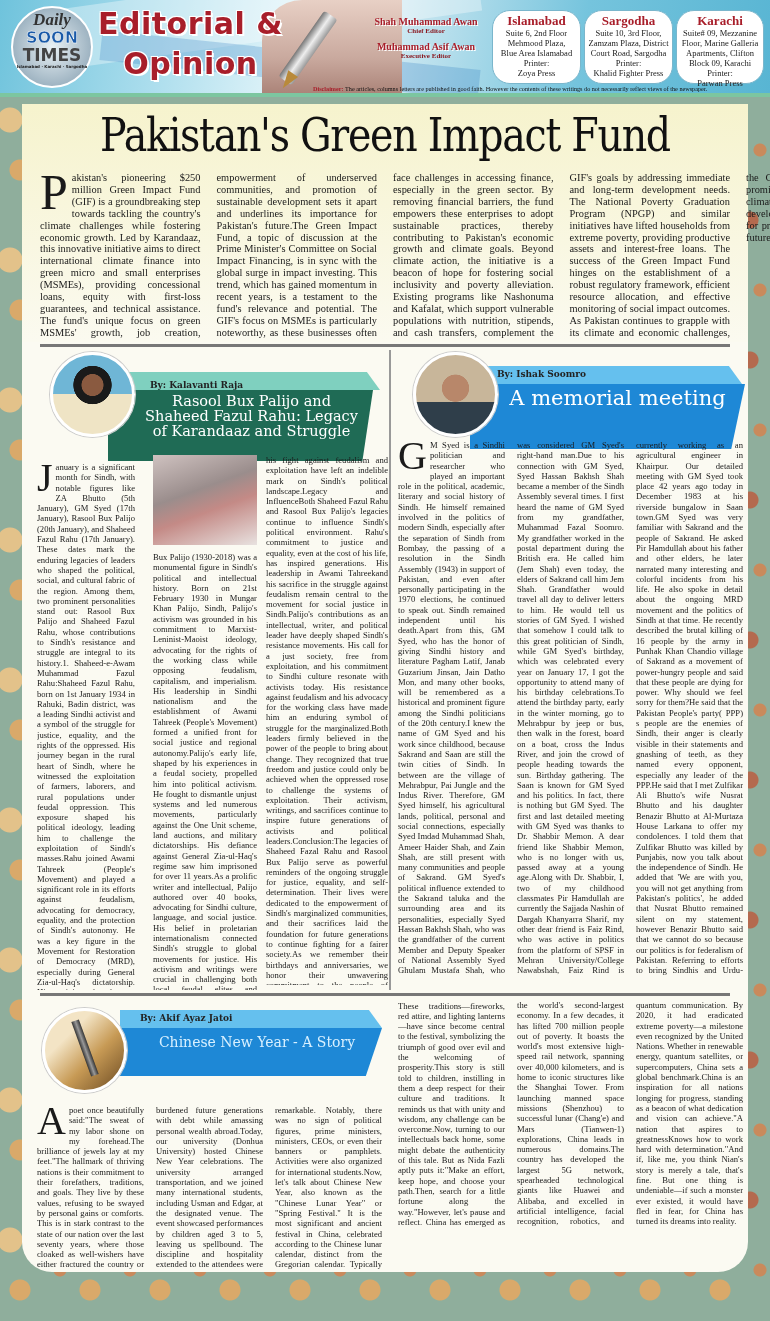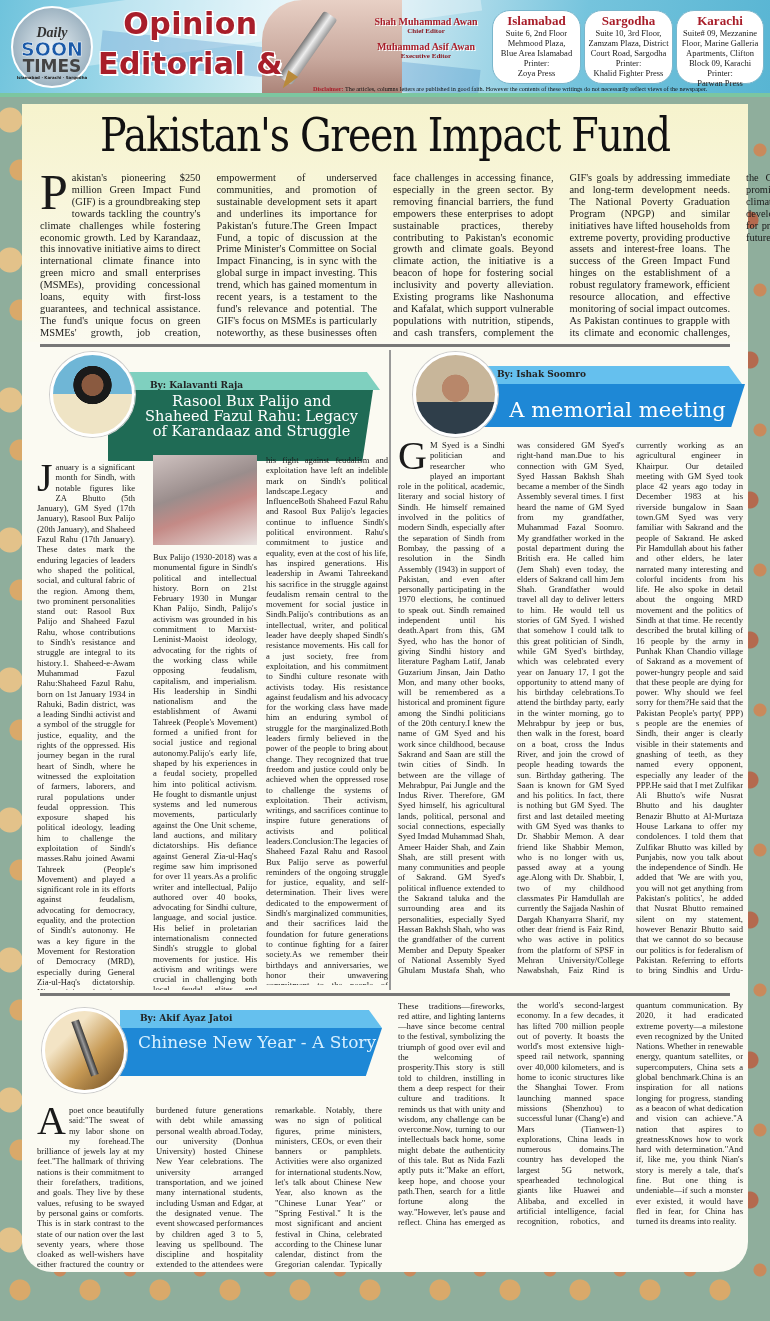--- a/index.html
+++ b/index.html
@@ -17,22 +17,22 @@
 background:linear-gradient(100deg,#6fc3dc 0%,#a8dcec 20%,#d8f0f7 35%,#e8f5f9 45%,#bfe2ee 55%,#75c4dd 75%,#58b5d3 100%);
 border-bottom:4px solid #7cc6a0;overflow:hidden}
 .masthead .stripe{position:absolute;left:60px;top:-20px;width:420px;height:60px;background:rgba(255,255,255,.35);transform:rotate(-8deg)}
 .masthead .stripe2{position:absolute;left:100px;top:50px;width:380px;height:30px;background:rgba(40,120,190,.25);transform:rotate(6deg)}
 .penpanel{position:absolute;left:262px;top:0;width:140px;height:97px;
 background:linear-gradient(180deg,#e8d0c5,#c9a99e 60%,#a88075);border-radius:40px 0 0 0}
 .pen{position:absolute;left:300px;top:8px;width:16px;height:80px;background:linear-gradient(90deg,#777,#eee,#999);transform:rotate(35deg);border-radius:3px}
 .pennib{position:absolute;left:282px;top:72px;width:0;height:0;border-left:6px solid transparent;border-right:6px solid transparent;border-top:18px solid #b98a3a;transform:rotate(35deg)}
 .logo{position:absolute;left:11px;top:6px;width:82px;height:82px;border-radius:50%;
 background:radial-gradient(circle,#e9f1f5,#9fb4c2 70%,#6f8698);border:2px solid #fff;text-align:center;font-family:"DejaVu Sans",sans-serif;font-weight:bold}
-.logo .daily{font-family:"Liberation Serif",serif;font-style:italic;font-size:14px;color:#333;margin-top:17px;display:block}
-.logo .soon{font-size:19px;color:#1a5aa8;line-height:16px;display:block;-webkit-text-stroke:.5px #fff}
+.logo .daily{font-family:"Liberation Serif",serif;font-style:italic;font-size:17px;color:#333;margin-top:2px;display:block}
+.logo .soon{font-size:16px;color:#1a5aa8;line-height:16px;display:block;-webkit-text-stroke:.5px #fff}
 .logo .times{font-size:17px;color:#444;line-height:18px;display:block}
 .logo .sub{font-size:4px;color:#222;display:block}
 .brand{position:absolute;left:98px;top:4px;text-align:center;font-family:"DejaVu Sans",sans-serif;font-weight:bold;color:#a81e2a;font-size:30px;line-height:40px;text-shadow:2px 2px 0 #fff,-1px -1px 0 #fff,1px -1px 0 #fff,-1px 1px 0 #fff;letter-spacing:.5px}
 .editors{position:absolute;left:356px;top:16px;width:140px;text-align:center;font-family:Liberation Serif, serif;font-weight:bold}
 .editors .n{font-size:10px;color:#a81e2a;display:block;text-shadow:1px 1px 0 #fff}
 .editors .r{font-size:7px;color:#8a1a22;display:block;margin-bottom:6px}
 .office{position:absolute;top:10px;width:89px;height:74px;background:#fff;border:1px solid #7ab6cc;border-radius:18px;text-align:center;font-family:"Liberation Serif",serif;font-size:8.5px;line-height:10px;color:#222;padding-top:2px}
 .office .city{display:block;font-weight:bold;font-size:13px;line-height:15px;color:#a81e2a}
 .disclaimer{position:absolute;left:313px;top:85px;font-size:6.2px;color:#111;white-space:nowrap}
 .disclaimer b{color:#a81e2a}
@@ -62,22 +62,22 @@
   <div class="pennib"></div>
 
   <div class="logo">
     <span class="daily">Daily</span>
     <span class="soon">SOON</span>
     <span class="times">TIMES</span>
     <span class="sub">Islamabad · Karachi · Sargodha</span>
   </div>
 
   <div class="brand">
+    <div>Editorial &amp;</div>
     <div>Opinion</div>
-    <div>Editorial &amp;</div>
   </div>
 
   <div class="editors">
     <span class="n">Shah Muhammad Awan</span>
     <span class="r">Chief Editor</span>
     <span class="n">Muhammad Asif Awan</span>
     <span class="r">Executive Editor</span>
   </div>
 
   <div class="office" style="left:492px">
@@ -134,34 +134,34 @@
   <span>Bux Palijo (1930-2018) was a monumental figure in Sindh's political and intellectual history. Born on 21st February 1930 in Mungar Khan Palijo, Sindh, Palijo's activism was grounded in his commitment to Marxist-Leninist-Maoist ideology, advocating for the rights of the working class while opposing feudalism, capitalism, and imperialism. His leadership in Sindhi nationalism and the establishment of Awami Tahreek (People's Movement) formed a unified front for social justice and regional autonomy.Palijo's early life, shaped by his experiences in a feudal society, propelled him into political activism. He fought to dismantle unjust systems and led numerous movements, particularly against the One Unit scheme, land auctions, and military dictatorships. His defiance against General Zia-ul-Haq's regime saw him imprisoned for over 11 years.As a prolific writer and intellectual, Palijo authored over 40 books, advocating for Sindhi culture, language, and social justice. His belief in proletarian internationalism connected Sindh's struggle to global movements for justice. His activism and writings were crucial in challenging both local feudal elites and national rulers who exploited Sindh's resources and people.Palijo's vision for Sindh was one of equality, with agrarian reform and protection of Sindh's natural resources. His unwavering support for the working class and</span>
 </div>
 <div class="acols" style="left:266px;top:455px;width:122px;height:530px">
   <span>his fight against feudalism and exploitation have left an indelible mark on Sindh's political landscape.Legacy and InfluenceBoth Shaheed Fazul Rahu and Rasool Bux Palijo's legacies continue to influence Sindh's political environment. Rahu's commitment to justice and equality, even at the cost of his life, has inspired generations. His leadership in Awami Tahreekand his sacrifice in the struggle against feudalism remain central to the movement for social justice in Sindh.Palijo's contributions as an intellectual, writer, and political leader have deeply shaped Sindh's resistance movements. His call for a just society, free from exploitation, and his commitment to Sindhi culture resonate with activists today. His resistance against feudalism and his advocacy for the working class have made him an enduring symbol of struggle for the marginalized.Both leaders firmly believed in the power of the people to bring about change. They recognized that true freedom and justice could only be achieved when the oppressed rose to challenge the systems of exploitation. Their activism, writings, and sacrifices continue to inspire future generations of activists and political leaders.Conclusion:The legacies of Shaheed Fazal Rahu and Rasool Bux Palijo serve as powerful reminders of the ongoing struggle for justice, equality, and self-determination. Their lives were dedicated to the empowerment of Sindh's marginalized communities, and their sacrifices laid the foundation for future generations to continue fighting for a fairer society.As we remember their birthdays and anniversaries, we honor their unwavering commitment to the people of Sindh. Their contributions to politics, social justice, and culture continue to guide those working toward a world free from exploitation, where every individual can live with dignity and equality.</span>
 </div>
 
 <div style="position:absolute;left:389px;top:350px;width:2px;height:640px;background:#999"></div>
 
 <div class="band" style="left:480px;top:366px;width:262px;height:18px;background:#65c0ee;clip-path:polygon(0 0,95% 0,100% 100%,0 100%)"></div>
 <div class="byline" style="left:497px;top:369px">By:  Ishak Soomro</div>
-<div class="band" style="left:470px;top:384px;width:275px;height:43px;background:#1e88d6;clip-path:polygon(0 0,100% 0,95% 100%,0 100%);font-size:21px;line-height:20px;padding-top:16px;padding-left:20px">
+<div class="band" style="left:470px;top:384px;width:275px;height:65px;background:#1e88d6;clip-path:polygon(0 0,100% 0,95% 100%,0 100%);font-size:21px;line-height:20px;padding-top:4px;padding-left:20px">
   <div>A memorial meeting</div>
 </div>
 <div class="photo" style="left:413px;top:352px;width:85px;height:85px;background:radial-gradient(circle at 50% 42%,#b8876a 0 22%,transparent 23%),linear-gradient(180deg,#c8b69a 0 60%,#2f3e4a 60%)"></div>
 
 <div class="acols" style="left:398px;top:440px;width:345px;height:545px;column-count:3;column-gap:12px">
   <span class="dc2">G</span><span>M Syed is a Sindhi politician and researcher who played an important role in the political, academic, literary and social history of Sindh. He himself remained involved in the politics of modern Sindh, especially after the separation of Sindh from Bombay, the passing of a resolution in the Sindh Assembly (1943) in support of Pakistan, and even after personally participating in the 1970 elections, he continued to speak out. Sindh remained independent until his death.Apart from this, GM Syed, who has the honor of giving Sindhi history and literature Pagham Latif, Janab Guzarium Jinsan, Jain Datho Mon, and many other books, will be remembered as a historical and prominent figure among the Sindhi politicians of the 20th century.I knew the name of GM Syed and his work since childhood, because Sakrand and Saan are still the twin cities of Sindh. In between are the village of Mehrabpur, Pai Jungle and the Indus River. Therefore, GM Syed himself, his agricultural lands, political, personal and social connections, especially Syed Imdad Muhammad Shah, Ameer Haider Shah, and Zain Shah, are still present with many communities and people of Sakrand. GM Syed's political influence extended to the Sakrand taluka and the surrounding area and its personalities, especially Syed Hassan Bakhsh Shah, who was the grandfather of the current Member and Deputy Speaker of National Assembly Syed Ghulam Mustafa Shah, who was considered GM Syed's right-hand man.Due to his connection with GM Syed, Syed Hassan Bakhsh Shah became a member of the Sindh Assembly several times. I first heard the name of GM Syed from my grandfather, Muhammad Fazal Soomro. My grandfather worked in the postal department during the British era. He called him (Jem Shah) even today, the elders of Sakrand call him Jem Shah. Grandfather would travel all day to deliver letters to him. He would tell us stories of GM Syed. I wished that somehow I could talk to this great politician of Sindh, while GM Syed's birthday, which was celebrated every year on January 17, I got the opportunity to attend many of his birthday celebrations.To attend the birthday party, early in the winter morning, go to Mehrabpur by jeep or bus, then walk in the forest, board on a boat, cross the Indus River, and join the crowd of people heading towards the sun. Birthday gathering. The Saan is known for GM Syed and his politics. In fact, there is nothing but GM Syed. The first and last detailed meeting with GM Syed was thanks to Dr. Shabbir Memon. A dear friend like Shabbir Memon, who is no longer with us, passed away at a young age.Along with Dr. Shabbir, I, two of my childhood classmates Pir Hamdullah are currently the Sajjada Nashin of Dargah Khanyarra Sharif, my other dear friend is Faiz Rind, who was active in politics from the platform of SPSF in Mehran University/College Nawabshah, Faiz Rind is currently working as an agricultural engineer in Khairpur. Our detailed meeting with GM Syed took place 42 years ago today in December 1983 at his riverside bungalow in Saan town.GM Syed was very familiar with Sakrand and the people of Sakrand. He asked Pir Hamdullah about his father and other elders, he later narrated many interesting and colorful incidents from his life. He also spoke in detail about the ongoing MRD movement and the politics of Sindh at that time. He recently described the brutal killing of 16 people by the army in Punhak Khan Chandio village of Sakrand as a movement of power-hungry people and said that these people are dying for power. Why should we feel sorry for them?He said that the Pakistan People's party( PPP) s  people are the enemies of Sindh, their anger is clearly visible in their statements and gnashing of teeth, as they named every opponent, especially any leader of the PPP.He said that I met Zulfikar Ali Bhutto's wife Nusrat Bhutto and his daughter Benazir Bhutto at Al-Murtaza House Larkana to offer my condolences. I told them that Zulfikar Bhutto was killed by Punjabis, now you talk about the independence of Sindh. He added that 'We are with you, you will not get anything from Pakistan's politics', he added that Nusrat Bhutto remained silent on my statement, however Benazir Bhutto said that we cannot do so because our politics is for federalism of Pakistan. Referring to efforts to bring Sindhis and Urdu-speaking immigrants closer, he said that migrant leaders Nawab Muzaffar Ali Khan and others keep coming to meet me in Saan. The migrants are scattered, but they will move forward.He laughed and said that the people of Sindh hate Zia-ul-Haq, we are angry that Imdad Muhammad Shah's son was named after Zia-ul-Haq. He took us on a tour of his library, in one room there were pictures of some important politicians of Sindh including Zulfikar Ali Bhutto. The importance cannot be denied. He said while conversation, he went out for prayers, I asked him Is he also prayed? After being silent for some time, he replied, "Yes.. I have become accustomed to it."Every room in his bungalow had a telephone set and air conditioning. The books and shelves were decorated with great sophistication. During our conversation with GM Syed, we asked him various questions about how Sindh would be governed after independence, democratic, socialist or some other? He replied that this was a question after independence. It was clear from our questions that we were neither affiliated with his party nor his supporters, so his attitude towards us sometimes became harsh during the conversation. During this discussion, for some time, the student leaders of Jey Sindh, Dodo Mahari and Ghulam Mustafa Shah (Thatto), who were probably the central figures of SPSF at that time, were also sitting.</span>
 </div>
 
 <div class="rule" style="left:40px;top:993px;width:690px"></div>
 
 <div class="band" style="left:120px;top:1010px;width:262px;height:18px;background:#65c0ee;clip-path:polygon(0 0,95% 0,100% 100%,0 100%)"></div>
 <div class="byline" style="left:140px;top:1013px">By: Akif Ayaz Jatoi</div>
-<div class="band" style="left:112px;top:1028px;width:270px;height:48px;background:#1e88d6;clip-path:polygon(0 0,100% 0,94% 100%,0 100%);font-size:17px;line-height:20px;padding-top:4px;padding-left:20px;color:#d8f0ff">
+<div class="band" style="left:112px;top:1028px;width:270px;height:48px;background:#1e88d6;clip-path:polygon(0 0,100% 0,94% 100%,0 100%);font-size:14px;line-height:20px;padding-top:4px;padding-left:20px;color:#d8f0ff">
   <div>Chinese New Year - A Story</div>
 </div>
 <div class="photo" style="left:42px;top:1008px;width:85px;height:85px;background:linear-gradient(135deg,#f3e4c5 0 30%,#c79a55 60%,#6b4a22)">
   <div style="position:absolute;left:36px;top:8px;width:8px;height:58px;background:linear-gradient(90deg,#333,#999,#333);transform:rotate(-20deg)"></div>
 </div>
 
 <div class="acols" style="left:37px;top:1105px;width:345px;height:165px;column-count:3;column-gap:12px">
   <span class="dc2">A</span><span>poet once beautifully said:"The sweat of my labor shone on my forehead.The brilliance of jewels lay at my feet."The hallmark of thriving nations is their commitment to their forefathers, traditions, and goals. They live by these values, refusing to be swayed by personal gains or comforts. This is in stark contrast to the state of our nation over the last seventy years, where those cloaked as well-wishers have either fractured the country or burdened future generations with debt while amassing personal wealth abroad.Today, our university (Donhua University) hosted Chinese New Year celebrations. The university arranged transportation, and we joined many international students, including Usman and Edgar, at the designated venue. The event showcased performances by children aged 3 to 5, leaving us spellbound. The discipline and hospitality extended to the attendees were remarkable. Notably, there was no sign of political figures, prime ministers, ministers, CEOs, or even their banners or pamphlets. Activities were also organized for international students.Now, let's talk about Chinese New Year, also known as the "Chinese Lunar Year" or "Spring Festival." It is the most significant and ancient festival in China, celebrated according to the Chinese lunar calendar, distinct from the Gregorian calendar. Typically falling in late January or early February, it is one of the world's oldest festivals, with a history spanning over 4,000 years. It is not just a celebration of joy but also a symbol of family unity, tradition, and cultural identity.The festivities begin on the first day of the lunar calendar and last for 15 days, culminating in the Lantern Festival. The history of Chinese New Year is rooted in a fascinating tale that captivates readers and listeners alike.The origin story revolves around a fearsome creature called "Nian." This monstrous beast, described as a mix of a lion and a dragon, would emerge from the mountains or sea at the end of the year, especially on Lunar New Year's Eve. It would attack villages, harming humans—particularly children—and livestock. Terrified villagers would abandon their homes and seek refuge in distant, safer places, waiting for the threat to pass.One year, as the time for Nian's attack approached, a wise old man stood in the village square and urged the people to face the creature with courage. Initially dismissed as foolish, his advice was ignored. However, the villagers decorated their homes with red paper and fabric, created loud noises with drums and utensils, and lit lanterns to illuminate the night. When Nian arrived, the sight of the red decorations, the noise, and the lights frightened it so much that it fled, never to return.The villagers' triumph became a cause for celebration. They commemorated this victory with festivities marked by red decorations, fireworks, and joy, evolving into the Chinese New Year we know today. These traditions—fireworks, red attire, and lighting lanterns—have since become central to the festival, symbolizing the triumph of good over evil and the welcoming of prosperity.This story is still told to children, instilling in them a deep respect for their culture and traditions. It reminds us that with unity and wisdom, any challenge can be overcome.Now, turning to our intellectuals back home, some might debate the authenticity of this tale. But as Nida Fazli aptly puts it:"Make an effort, keep hope, and choose your path.Then, search for a little fortune along the way."However, let's pause and reflect. China has emerged as the world's second-largest economy. In a few decades, it has lifted 700 million people out of poverty. It boasts the world's most extensive high-speed rail network, spanning over 40,000 kilometers, and is home to iconic structures like the Shanghai Tower. From launching manned space missions (Shenzhou) to successful lunar (Chang'e) and Mars (Tianwen-1) explorations, China leads in numerous domains.The country has developed the largest 5G network, spearheaded technological giants like Huawei and Alibaba, and excelled in artificial intelligence, facial recognition, robotics, and quantum communication. By 2020, it had eradicated extreme poverty—a milestone even recognized by the United Nations. Whether in renewable energy, quantum satellites, or supercomputers, China sets a global benchmark.China is an inspiration for all nations longing for progress, standing as a beacon of what dedication and vision can achieve."A nation that aspires to greatnessKnows how to work hard with determination."And if, like me, you think Nian's story is merely a tale, that's fine. But one thing is undeniable—if such a monster ever existed, it would have fled in fear, for China has turned its dreams into reality.</span>
 </div>
 <div class="acols" style="left:398px;top:1000px;width:345px;height:270px;column-count:3;column-gap:12px">

